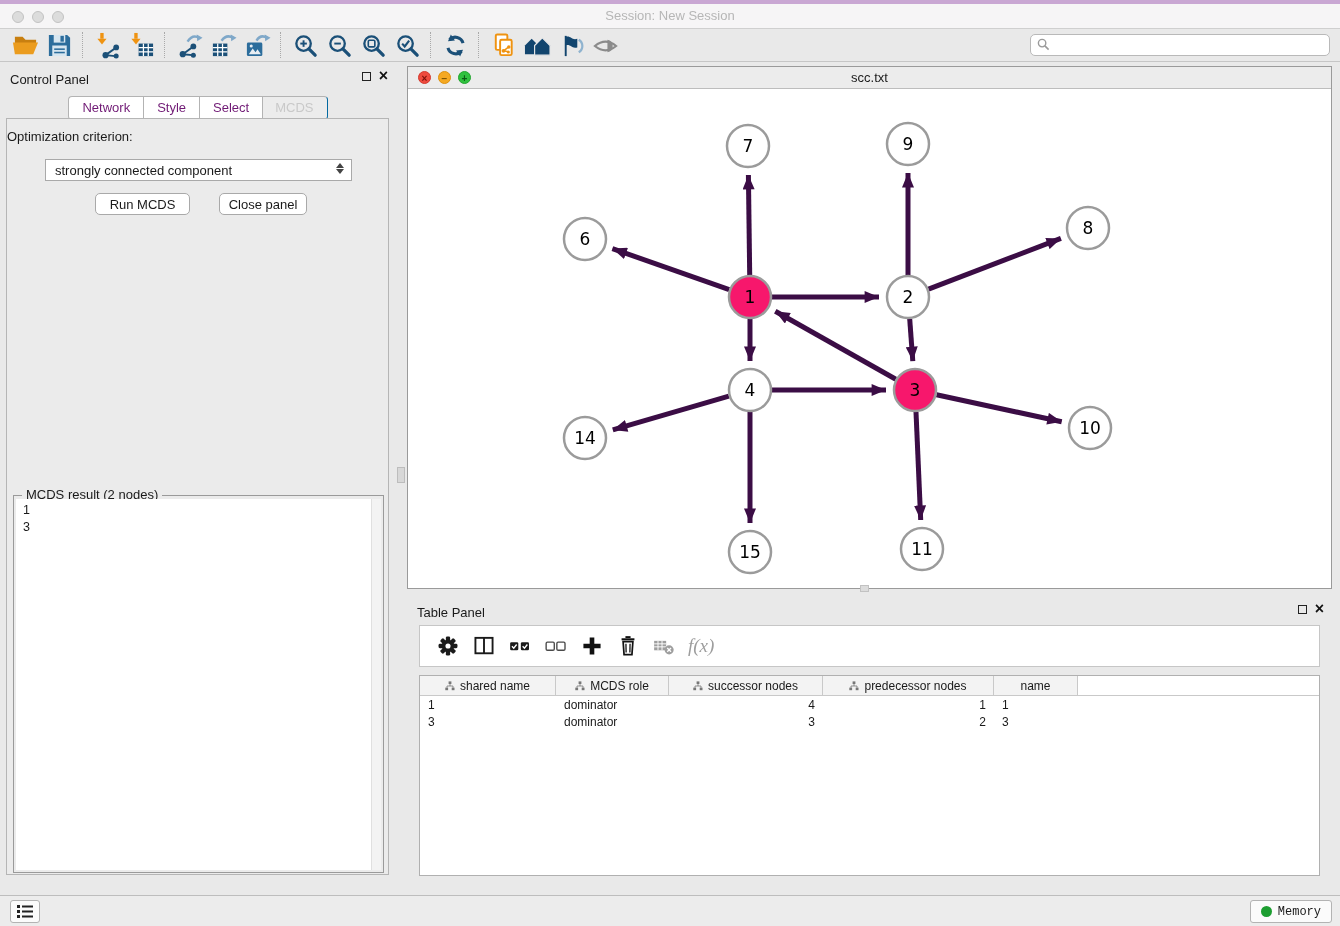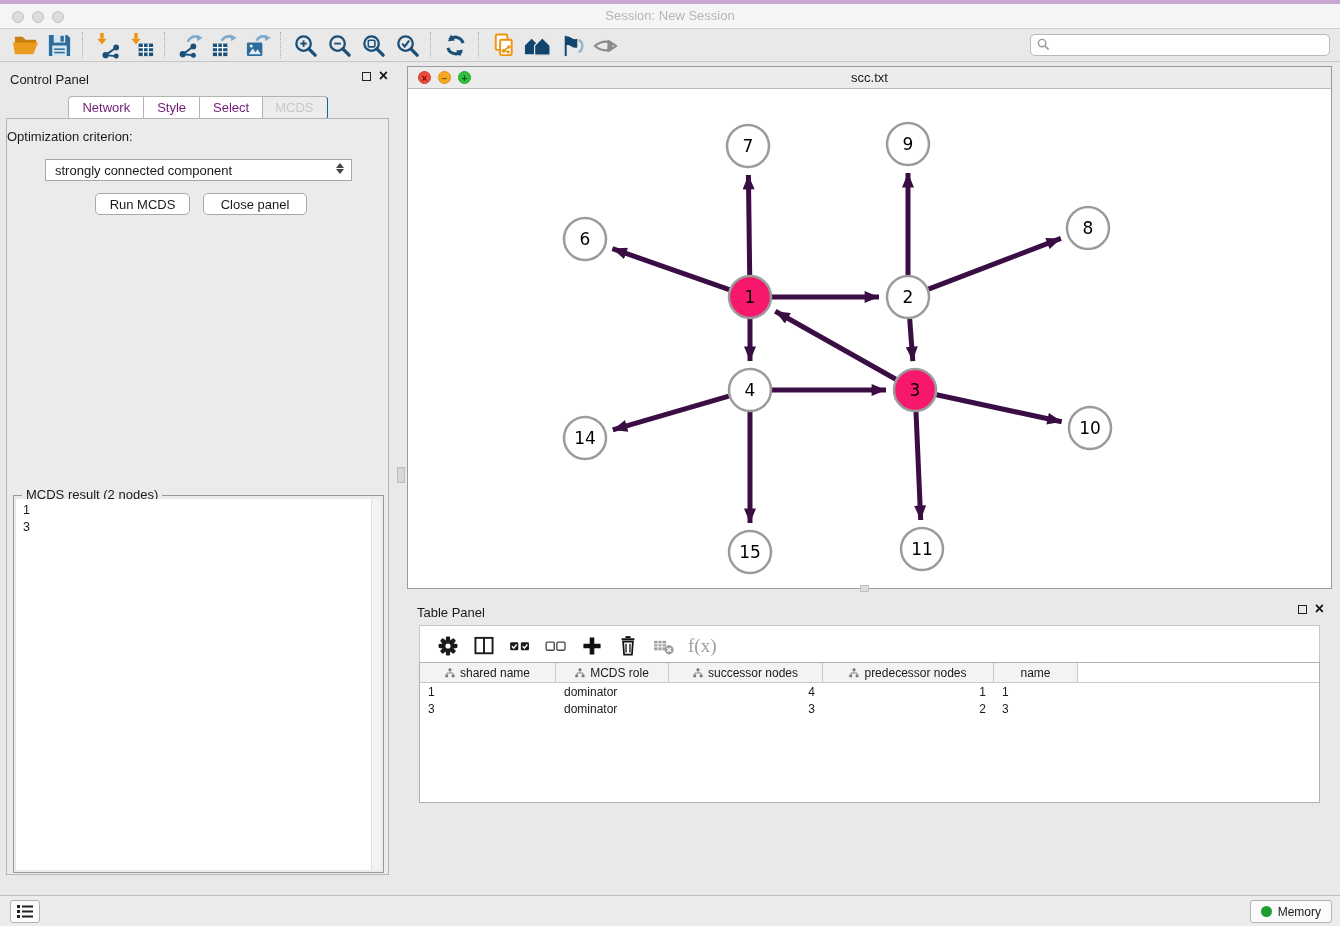--- a/index.html
+++ b/index.html
@@ -46,21 +46,21 @@
   .select{position:absolute;left:38px;top:40px;width:307px;height:22px;background:#fff;
           border:1px solid #a9a9a9;border-radius:0;box-sizing:border-box;
           display:flex;align-items:center;padding-left:9px;font-size:13px;}
   .stepper{position:absolute;right:7px;top:3px;display:flex;flex-direction:column;gap:1px;}
   .stepper i{width:0;height:0;border-left:4px solid transparent;border-right:4px solid transparent;}
   .step-up{border-bottom:5px solid #444;}
   .step-dn{border-top:5px solid #444;}
   .btn{position:absolute;top:74px;height:22px;background:#fff;border:1px solid #a9a9a9;border-radius:5px;
        font-size:13px;display:flex;align-items:center;justify-content:center;box-sizing:border-box;}
   .btn-run{left:88px;width:95px;}
-  .btn-close{left:196px;width:104px;}
+  .btn-close{left:212px;width:88px;}
   .groupbox{position:absolute;left:6px;top:376px;width:369px;height:376px;border:1px solid #9a9a9a;}
   .groupbox legend,.group-legend{position:absolute;top:-9px;left:8px;background:#ebebeb;padding:0 4px;font-size:13px;}
   .result-area{position:absolute;left:2px;top:3px;right:2px;bottom:2px;background:#fff;}
   .result-text{position:absolute;left:7px;top:3px;font-size:12.5px;line-height:17px;white-space:pre;}
   .result-scroll{position:absolute;right:0;top:0;bottom:0;width:9px;background:#f3f3f3;border-left:1px solid #e0e0e0;}
 
   .v-divider-handle{position:absolute;left:397px;top:467px;width:8px;height:16px;background:#d8d8d8;
                     border:1px solid #bdbdbd;box-sizing:border-box;}
   .h-divider-handle{position:absolute;left:860px;top:585px;width:9px;height:7px;background:#dcdcdc;
                     border:1px solid #c2c2c2;box-sizing:border-box;}
@@ -77,37 +77,37 @@
   .nt-zoom{left:50px;background:#2fc13e;border:1px solid #23a52f;color:#0c5a15;}
   .net-title{position:absolute;left:0;top:3px;width:100%;text-align:center;font-size:13px;color:#1a1a1a;}
   .net-canvas{position:absolute;left:0;top:22px;width:923px;height:499px;background:#fff;overflow:hidden;}
 
   
   .table-panel{position:absolute;left:407px;top:596px;width:925px;height:298px;background:#e9e9e9;}
   .tp-toolbar{position:absolute;left:12px;top:29px;width:901px;height:42px;background:#fff;
               border:1px solid #c6c6c6;box-sizing:border-box;display:flex;align-items:center;padding-left:10px;}
   .tpbtn{width:36px;height:30px;display:flex;align-items:center;justify-content:center;flex:0 0 auto;}
   .tpbtn svg{width:24px;height:24px;}
-  .fx{font-family:"Liberation Serif","DejaVu Serif",serif;font-size:19px;color:#9e9e9e;
+  .fx{font-family:"Liberation Serif","DejaVu Serif",serif;font-style:italic;font-size:19px;color:#9e9e9e;
       margin-left:6px;}
-  .tp-table{position:absolute;left:12px;top:66px;width:901px;height:141px;background:#fff;
+  .tp-table{position:absolute;left:12px;top:79px;width:901px;height:201px;background:#fff;
             border:1px solid #b0b0b0;box-sizing:border-box;overflow:hidden;}
   .thead{display:flex;height:19px;border-bottom:1px solid #c9c9c9;background:#fff;}
   .th{background:#f3f3f3;border-right:1px solid #c9c9c9;box-sizing:border-box;display:flex;
       align-items:center;justify-content:center;gap:5px;font-size:12px;height:19px;}
   .th svg{width:10px;height:10px;flex:0 0 auto;}
   .trow{display:flex;height:17px;font-size:12px;align-items:center;}
   .td{box-sizing:border-box;padding:0 8px;overflow:hidden;white-space:nowrap;}
   .c0{width:136px}.c1{width:113px}.c2{width:154px}.c3{width:171px}.c4{width:84px}
   .ra{text-align:right}
   .tp-tabs{position:absolute;left:0;top:270px;width:100%;display:flex;justify-content:center;}
 
   
   .statusbar{position:absolute;left:0;top:895px;width:1340px;height:31px;background:#ececec;
-             border-top:1px solid #bdbdbd;box-sizing:border-box;}
+             border-top:1px solid #bdbdbd;box-sizing:border-box;font-family:Liberation Mono, monospace;}
   .sb-left-btn{position:absolute;left:10px;top:4px;width:30px;height:23px;background:#fbfbfb;
                border:1px solid #b3b3b3;border-radius:3px;box-sizing:border-box;
                display:flex;align-items:center;justify-content:center;}
   .sb-mem-btn{position:absolute;right:8px;top:4px;height:23px;background:#fbfbfb;border:1px solid #b3b3b3;
               border-radius:3px;box-sizing:border-box;display:flex;align-items:center;gap:6px;
               padding:0 10px;font-size:12px;}
   .mem-dot{width:11px;height:11px;border-radius:50%;background:#1d9e31;display:inline-block;}
 </style>
 </head>
 <body>

